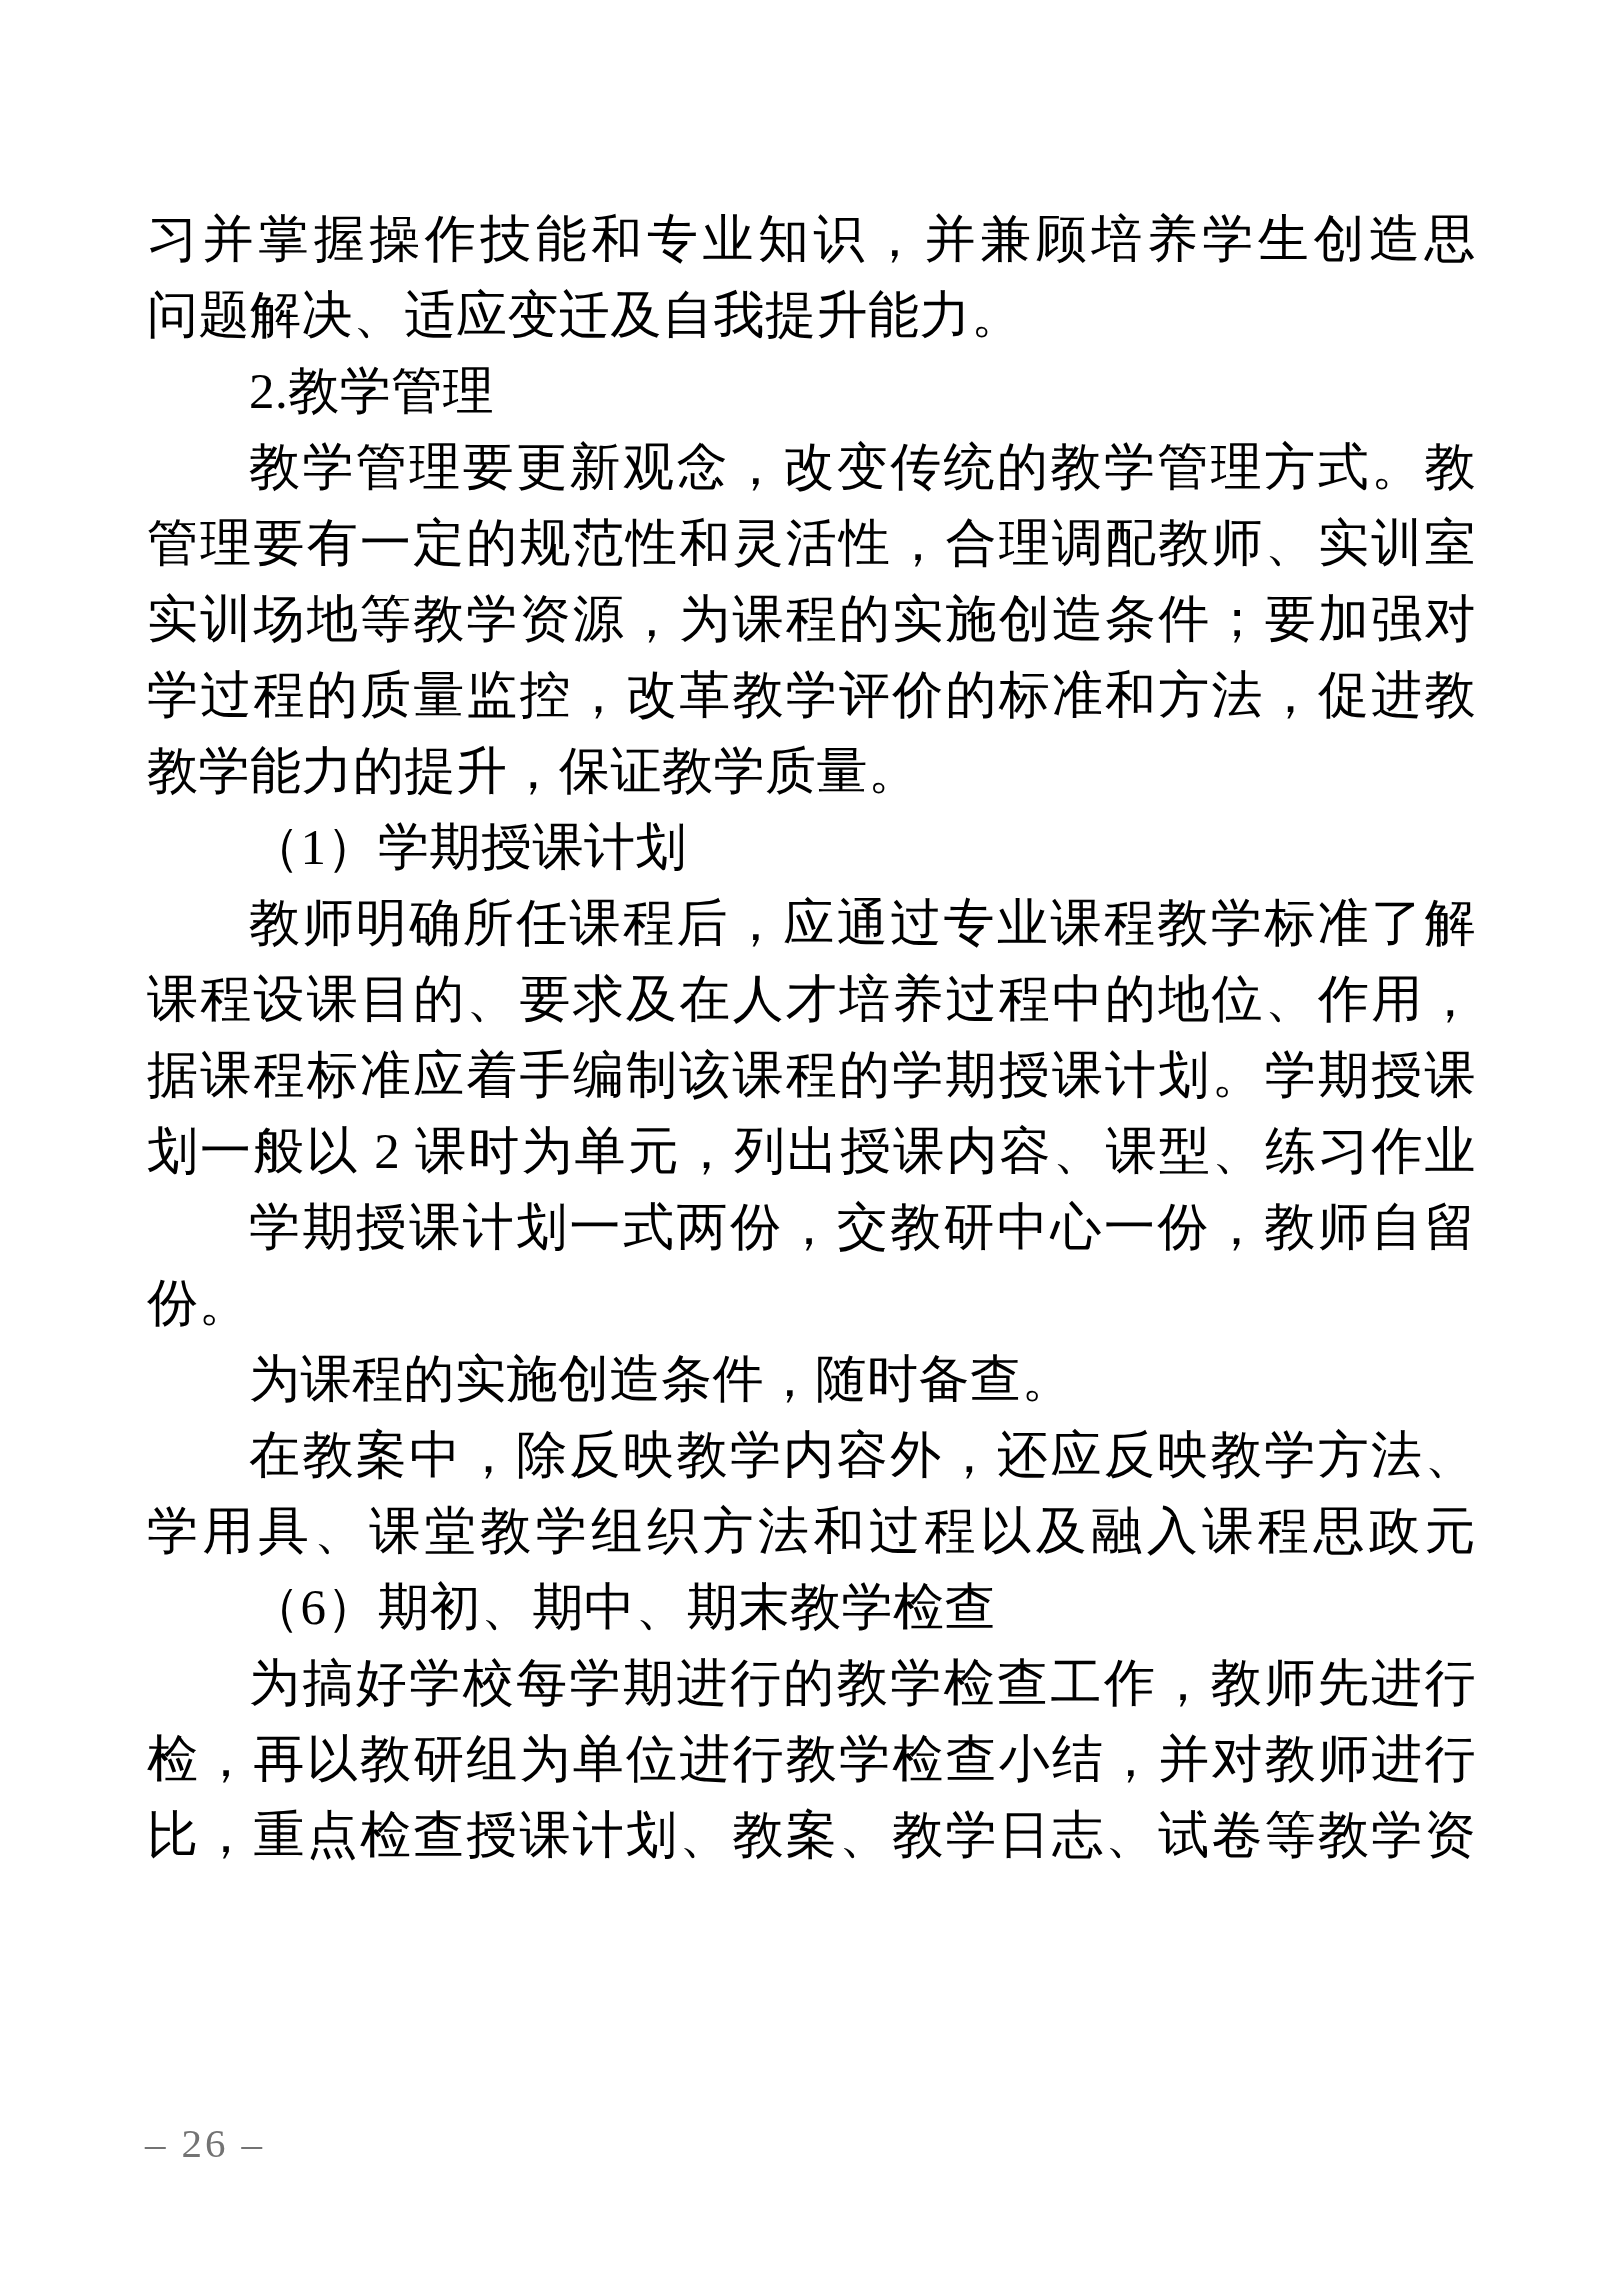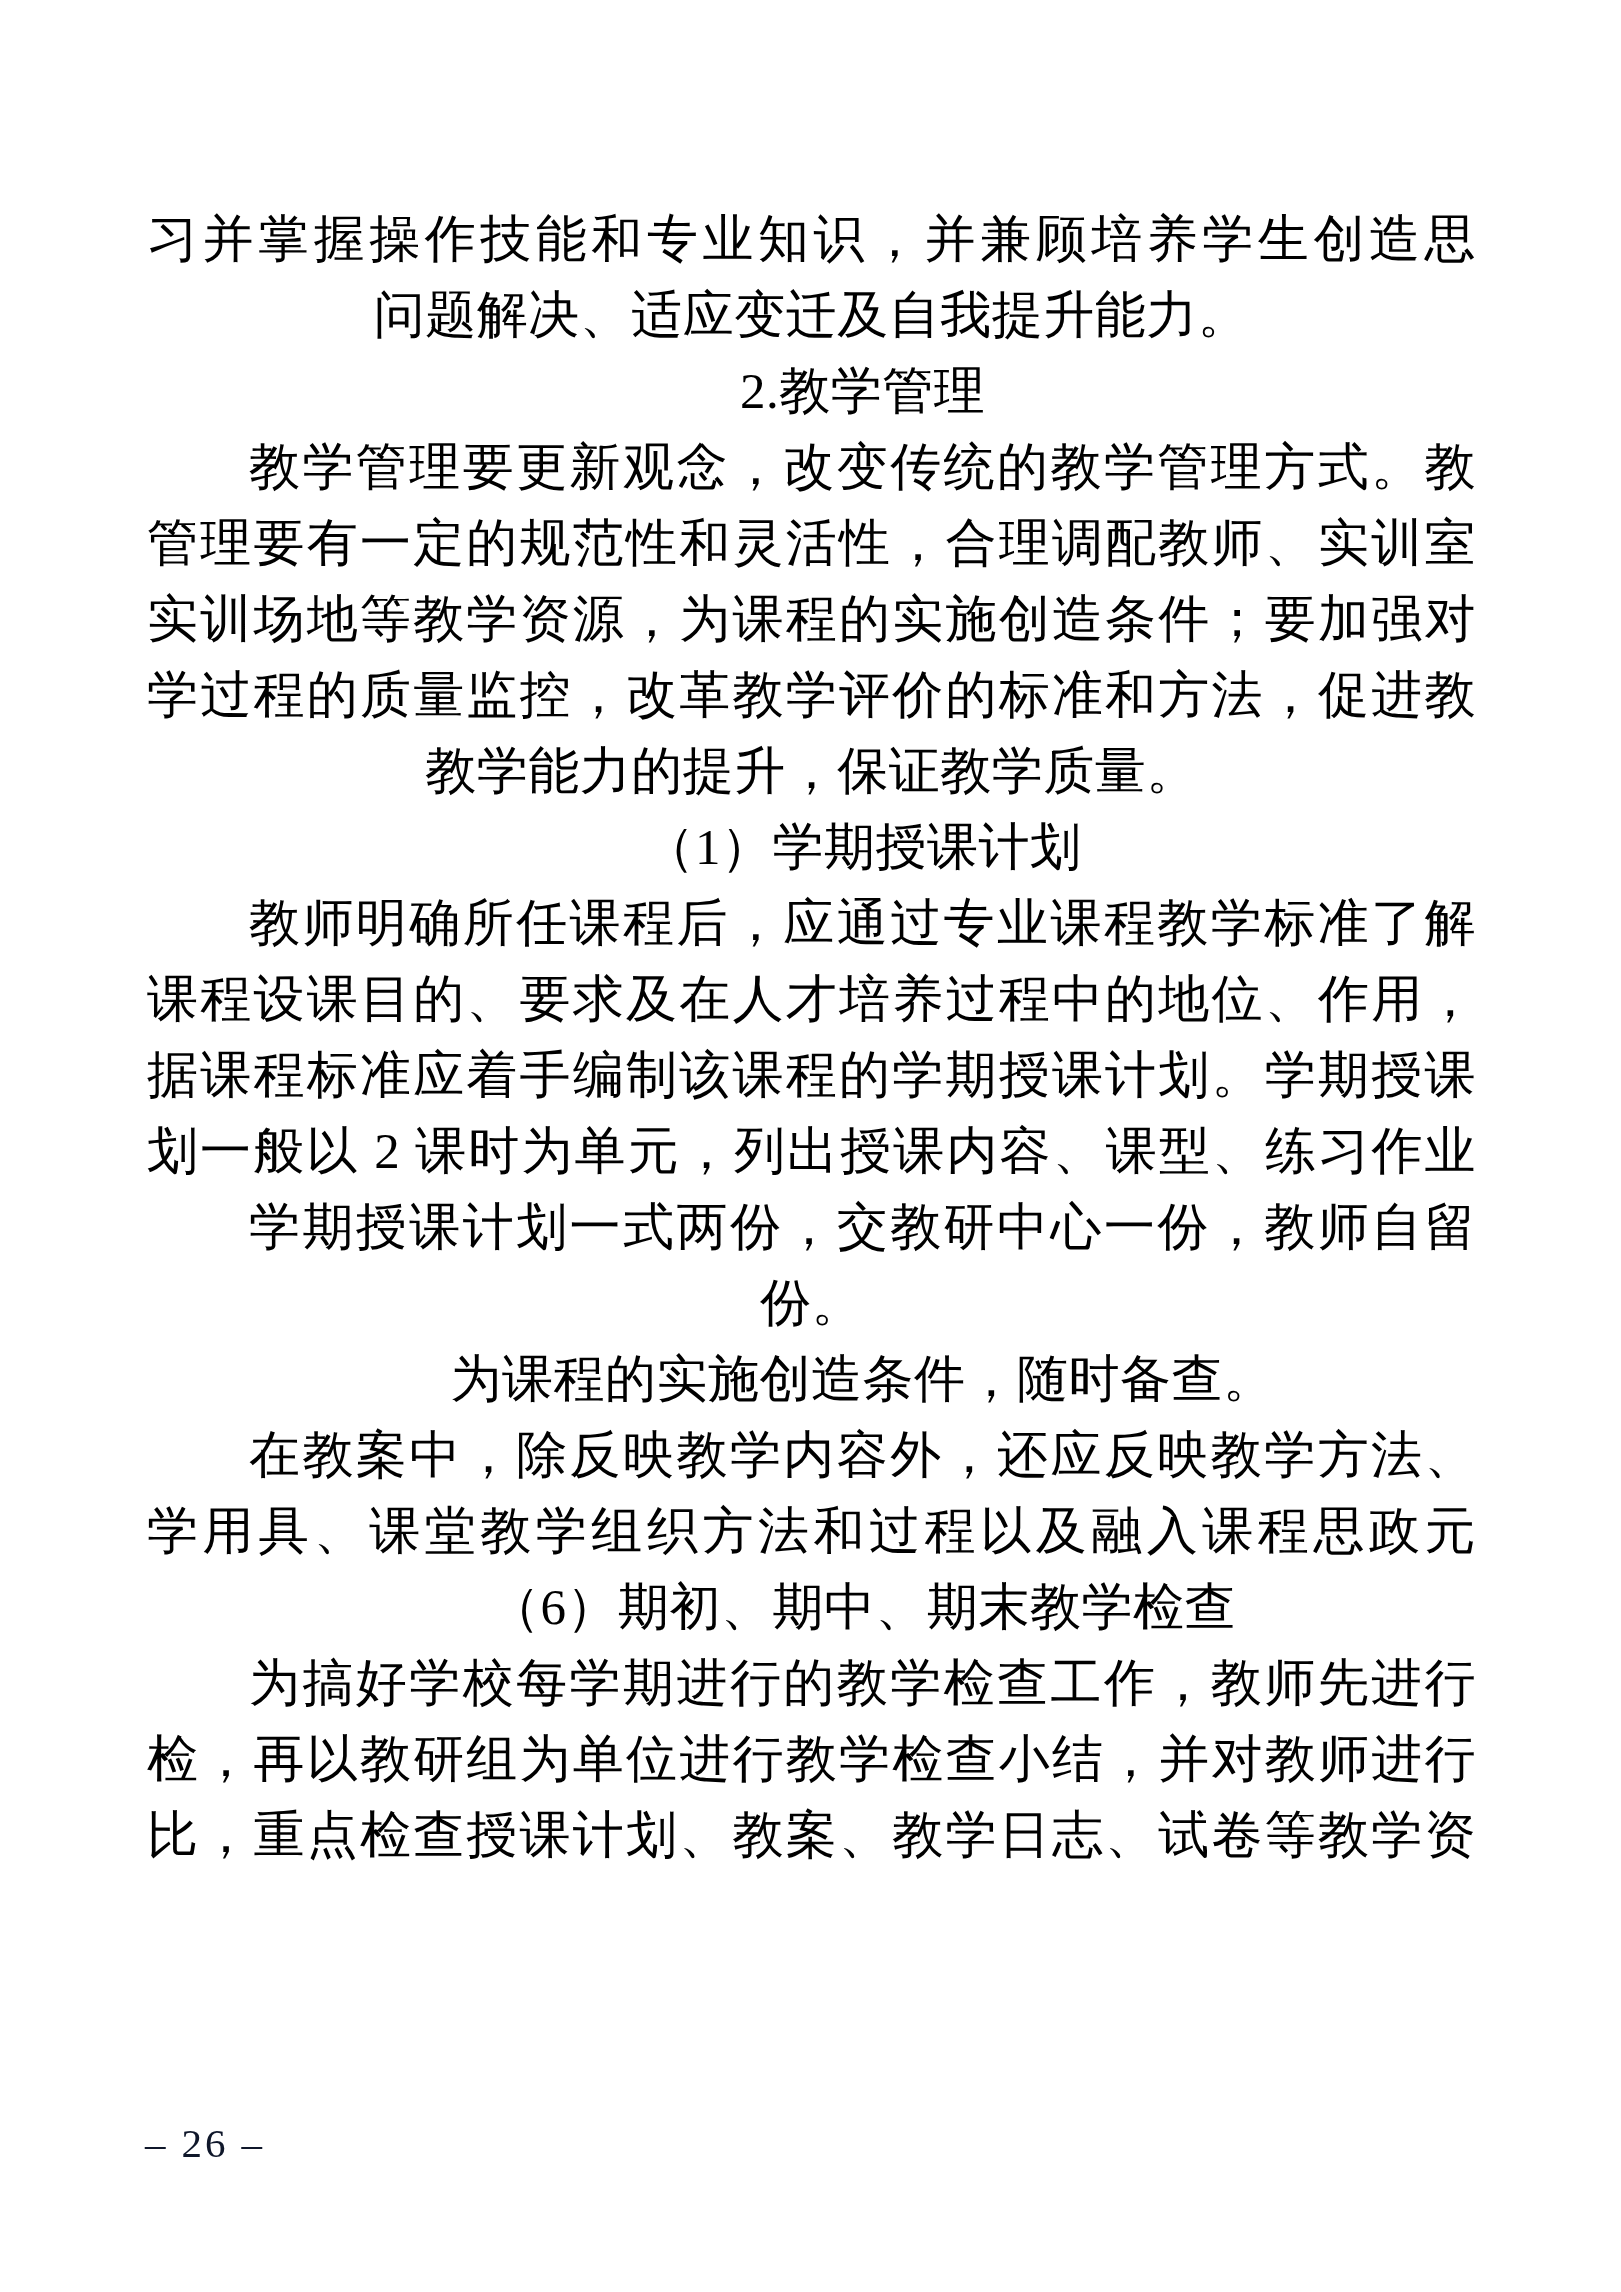--- a/index.html
+++ b/index.html
@@ -17,37 +17,36 @@
     left: 147px;
     top: 201px;
     width: 1329px;
   }
   .line {
     font-size: 51px;
     line-height: 76px;
     height: 76px;
     overflow: hidden;
     letter-spacing: 0.5px;
-    text-align: center;
   }
   
   .j {
     text-align: justify;
     text-align-last: justify;
   }
   .indent { text-indent: 2em; }
   .bold { font-weight: normal; }
   .kaiti { font-weight: 500; }
   .footer {
     position: absolute;
     left: 145px;
     top: 2119px;
     font-size: 41px;
     letter-spacing: 2.9px;
-    color: #0f172a;
+    color: #737373;
   }
 </style>
 </head>
 <body>
 
 <div class="page">
   <div class="content">
     <div class="line j">习并掌握操作技能和专业知识，并兼顾培养学生创造思考、</div>
     <div class="line">问题解决、适应变迁及自我提升能力。</div>
     <div class="line indent bold">2.教学管理</div>

